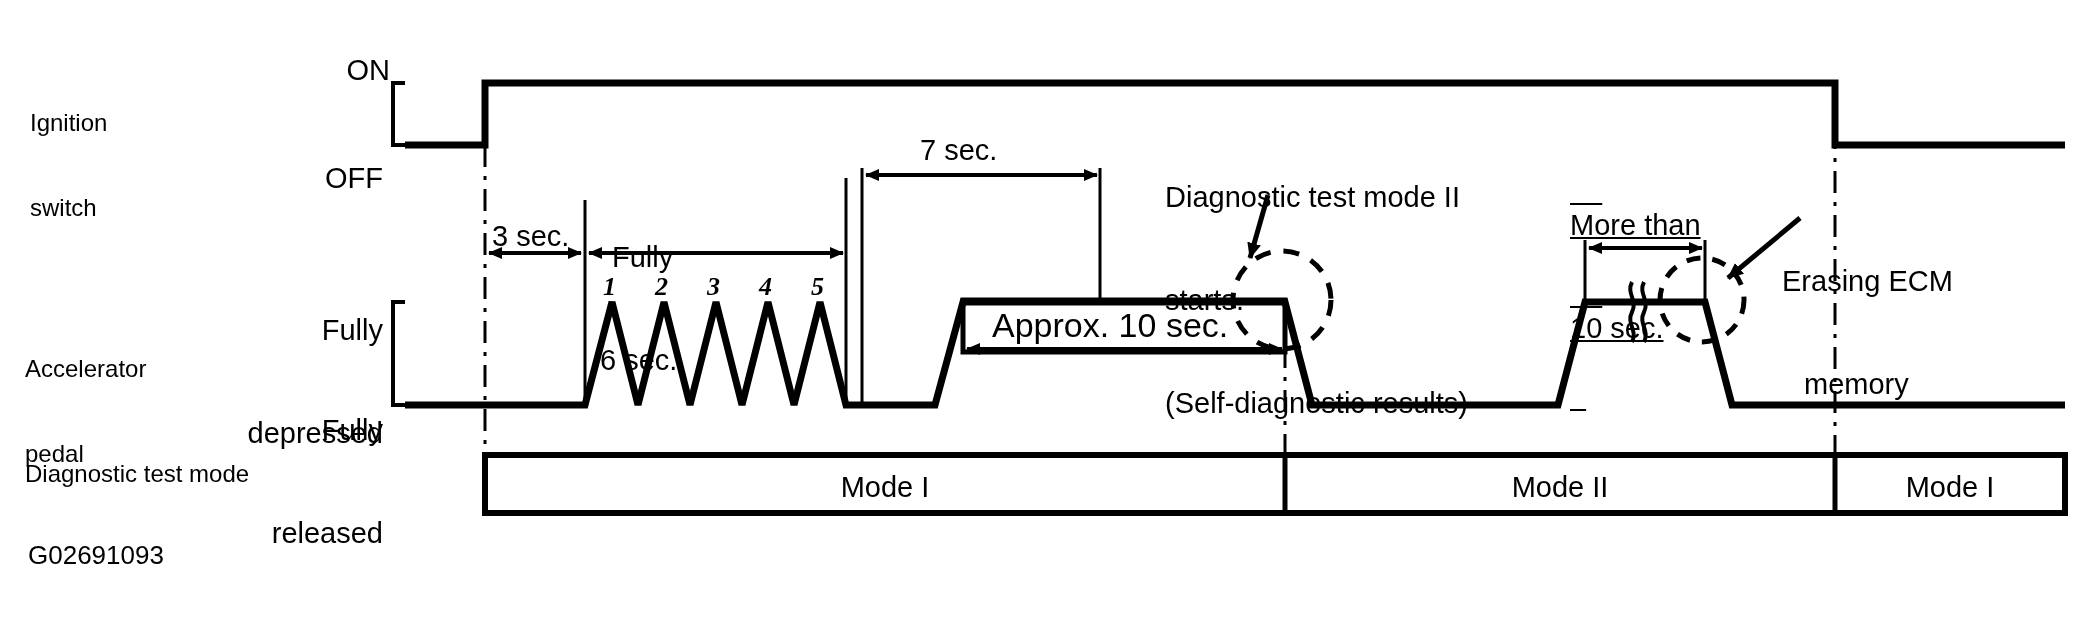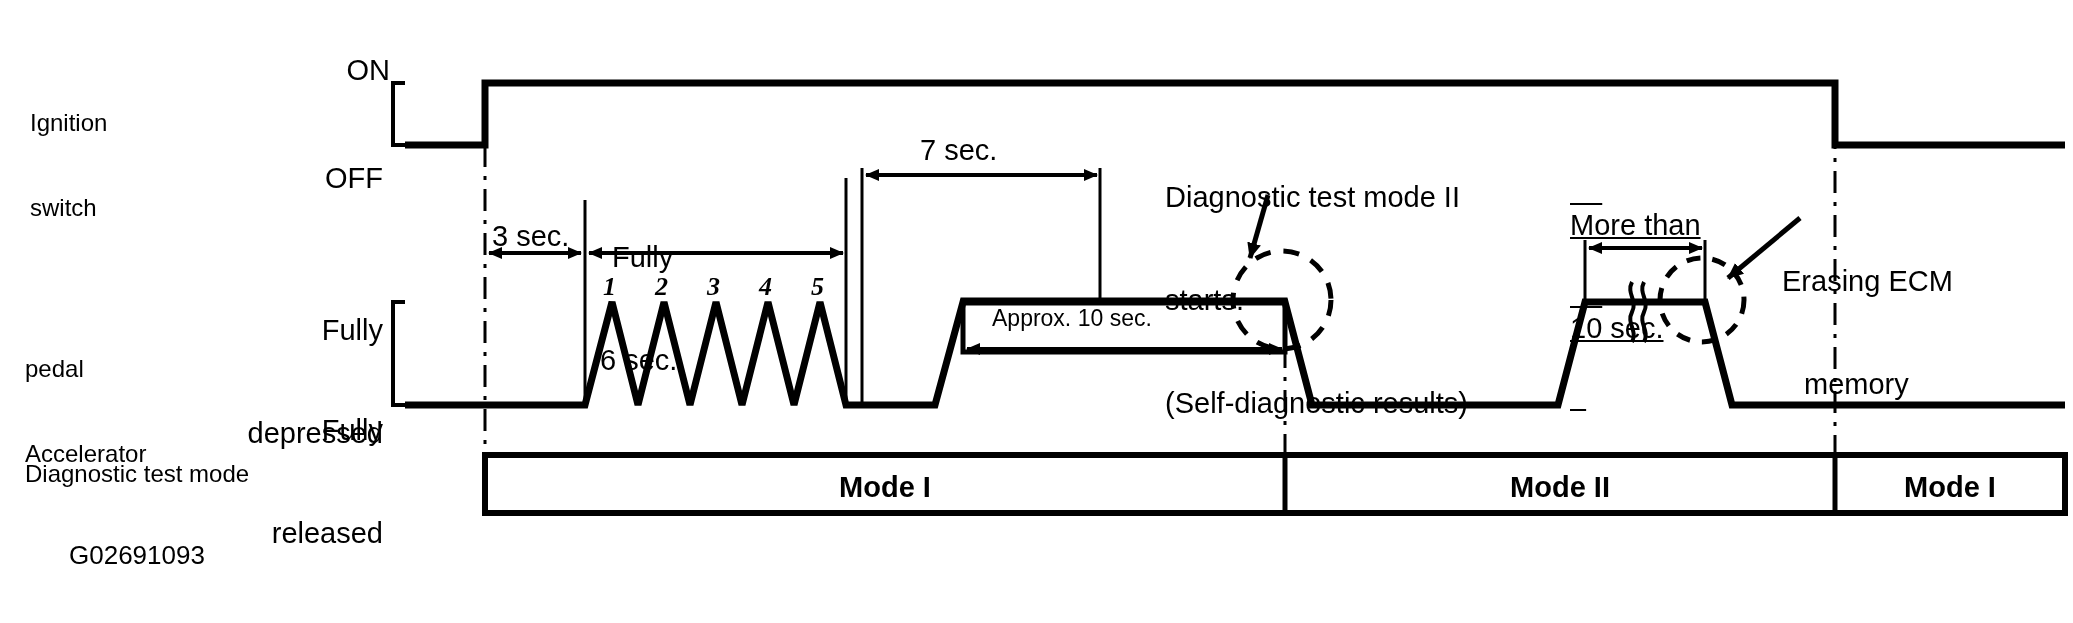--- a/index.html
+++ b/index.html
@@ -43,33 +43,32 @@
   .axis-label {
     font-size: 29px;
     text-align: right;
   }
   .annot {
     font-size: 29px;
   }
   .mode-label {
     font-size: 29px;
     text-align: center;
-    font-weight: bold;
   }
   .fig-id {
     font-size: 26px;
   }
   .pump-num {
     font-size: 26px;
     font-style: italic;
     font-family: "Liberation Serif", serif;
     font-weight: bold;
   }
   .boxed {
-    font-size: 23px;
+    font-size: 34px;
   }
 </style>
 </head>
 <body>
 
 <div id="diagram-root">
 
   <svg id="timing-svg" viewBox="0 0 2073 623">
     <defs>
       <marker id="arrH" markerWidth="14" markerHeight="12" refX="13" refY="6" orient="auto" markerUnits="userSpaceOnUse">
@@ -195,22 +194,22 @@
 
   <div class="txt row-label" style="left:30px; top:52px;">
     <div>Ignition</div>
     <div>switch</div>
   </div>
 
   <div class="txt axis-label" style="left:250px; top:53px; width:140px;">ON</div>
   <div class="txt axis-label" style="left:243px; top:115px; width:140px;margin-top:46px;">OFF</div>
 
   <div class="txt row-label" style="left:25px; top:298px;">
+    <div>Accelerator</div>
     <div>pedal</div>
-    <div>Accelerator</div>
   </div>
 
   <div class="txt axis-label" style="left:150px; top:245px; width:233px;">
     <div>Fully</div>
     <div>depressed</div>
   </div>
   <div class="txt axis-label" style="left:150px; top:345px; width:233px;">
     <div>Fully</div>
     <div>released</div>
   </div>
@@ -247,15 +246,15 @@
   <div class="txt pump-num" style="left:603px; top:272px;">1</div>
   <div class="txt pump-num" style="left:655px; top:272px;">2</div>
   <div class="txt pump-num" style="left:707px; top:272px;">3</div>
   <div class="txt pump-num" style="left:759px; top:272px;">4</div>
   <div class="txt pump-num" style="left:811px; top:272px;">5</div>
 
   <div class="txt mode-label" style="left:485px; top:470px; width:800px;">Mode I</div>
   <div class="txt mode-label" style="left:1285px; top:470px; width:550px;">Mode II</div>
   <div class="txt mode-label" style="left:1835px; top:470px; width:230px;">Mode I</div>
 
-  <div class="txt fig-id" style="left:28px; top:540px;margin-left:41px;">G02691093</div>
+  <div class="txt fig-id" style="left:28px; top:540px;">G02691093</div>
 
 </div>
 
 </body></html>

